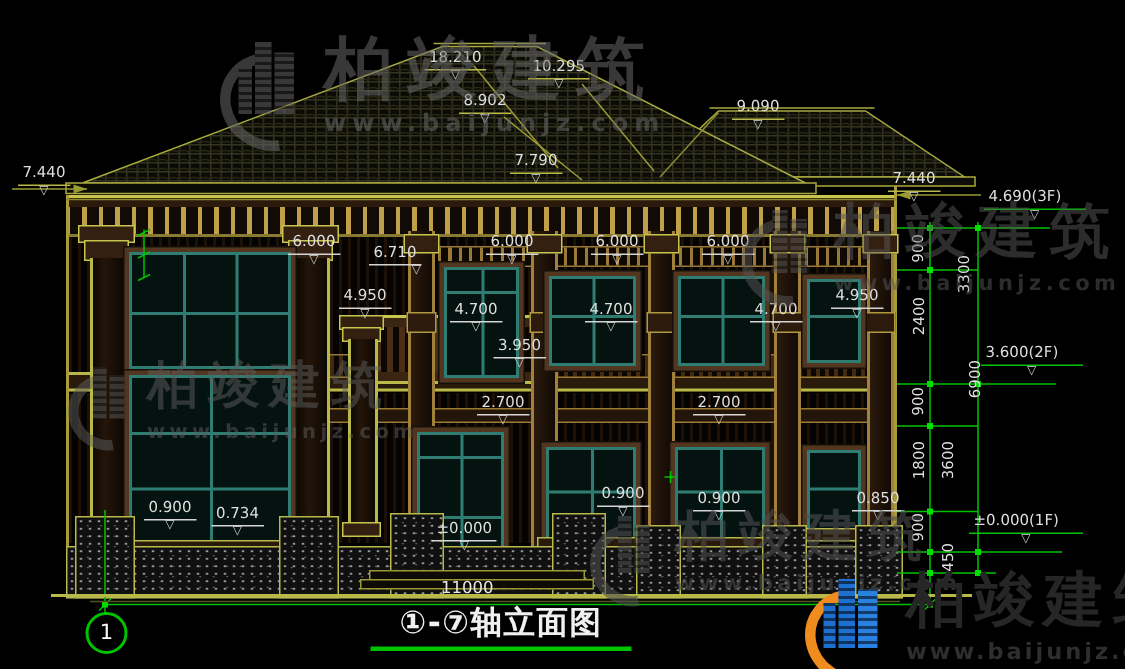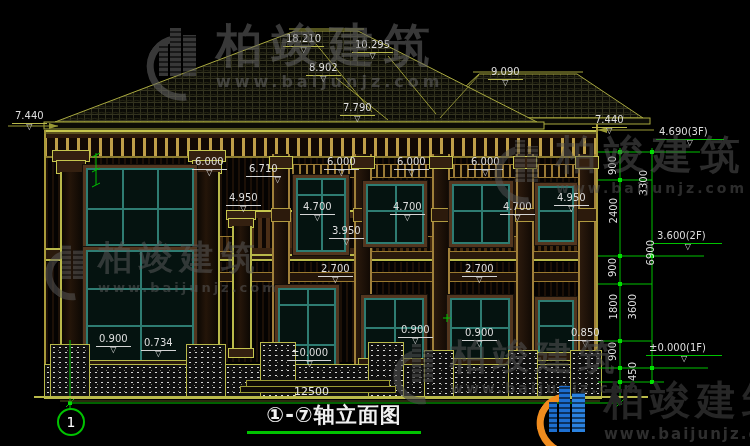--- a/index.html
+++ b/index.html
@@ -422,15 +422,15 @@
       </div>
       <div class="ann kv" style="left: 607px; top: 156px;">900</div>
       <div class="ann kv" style="left: 638px; top: 170px;">3300</div>
       <div class="ann kv" style="left: 608px; top: 198px;">2400</div>
       <div class="ann kv" style="left: 607px; top: 258px;">900</div>
       <div class="ann kv" style="left: 645px; top: 240px;">6900</div>
       <div class="ann kv" style="left: 608px; top: 294px;">1800</div>
       <div class="ann kv" style="left: 627px; top: 294px;">3600</div>
       <div class="ann kv" style="left: 607px; top: 342px;">900</div>
       <div class="ann kv" style="left: 627px; top: 362px;">450</div>
-      <div class="ann kp" style="left: 294px; top: 386px;">12500</div>
+      <div class="ann kp" style="left: 294px; top: 386px;">11000</div>
     </div>
 </div>
 
 </body></html>

